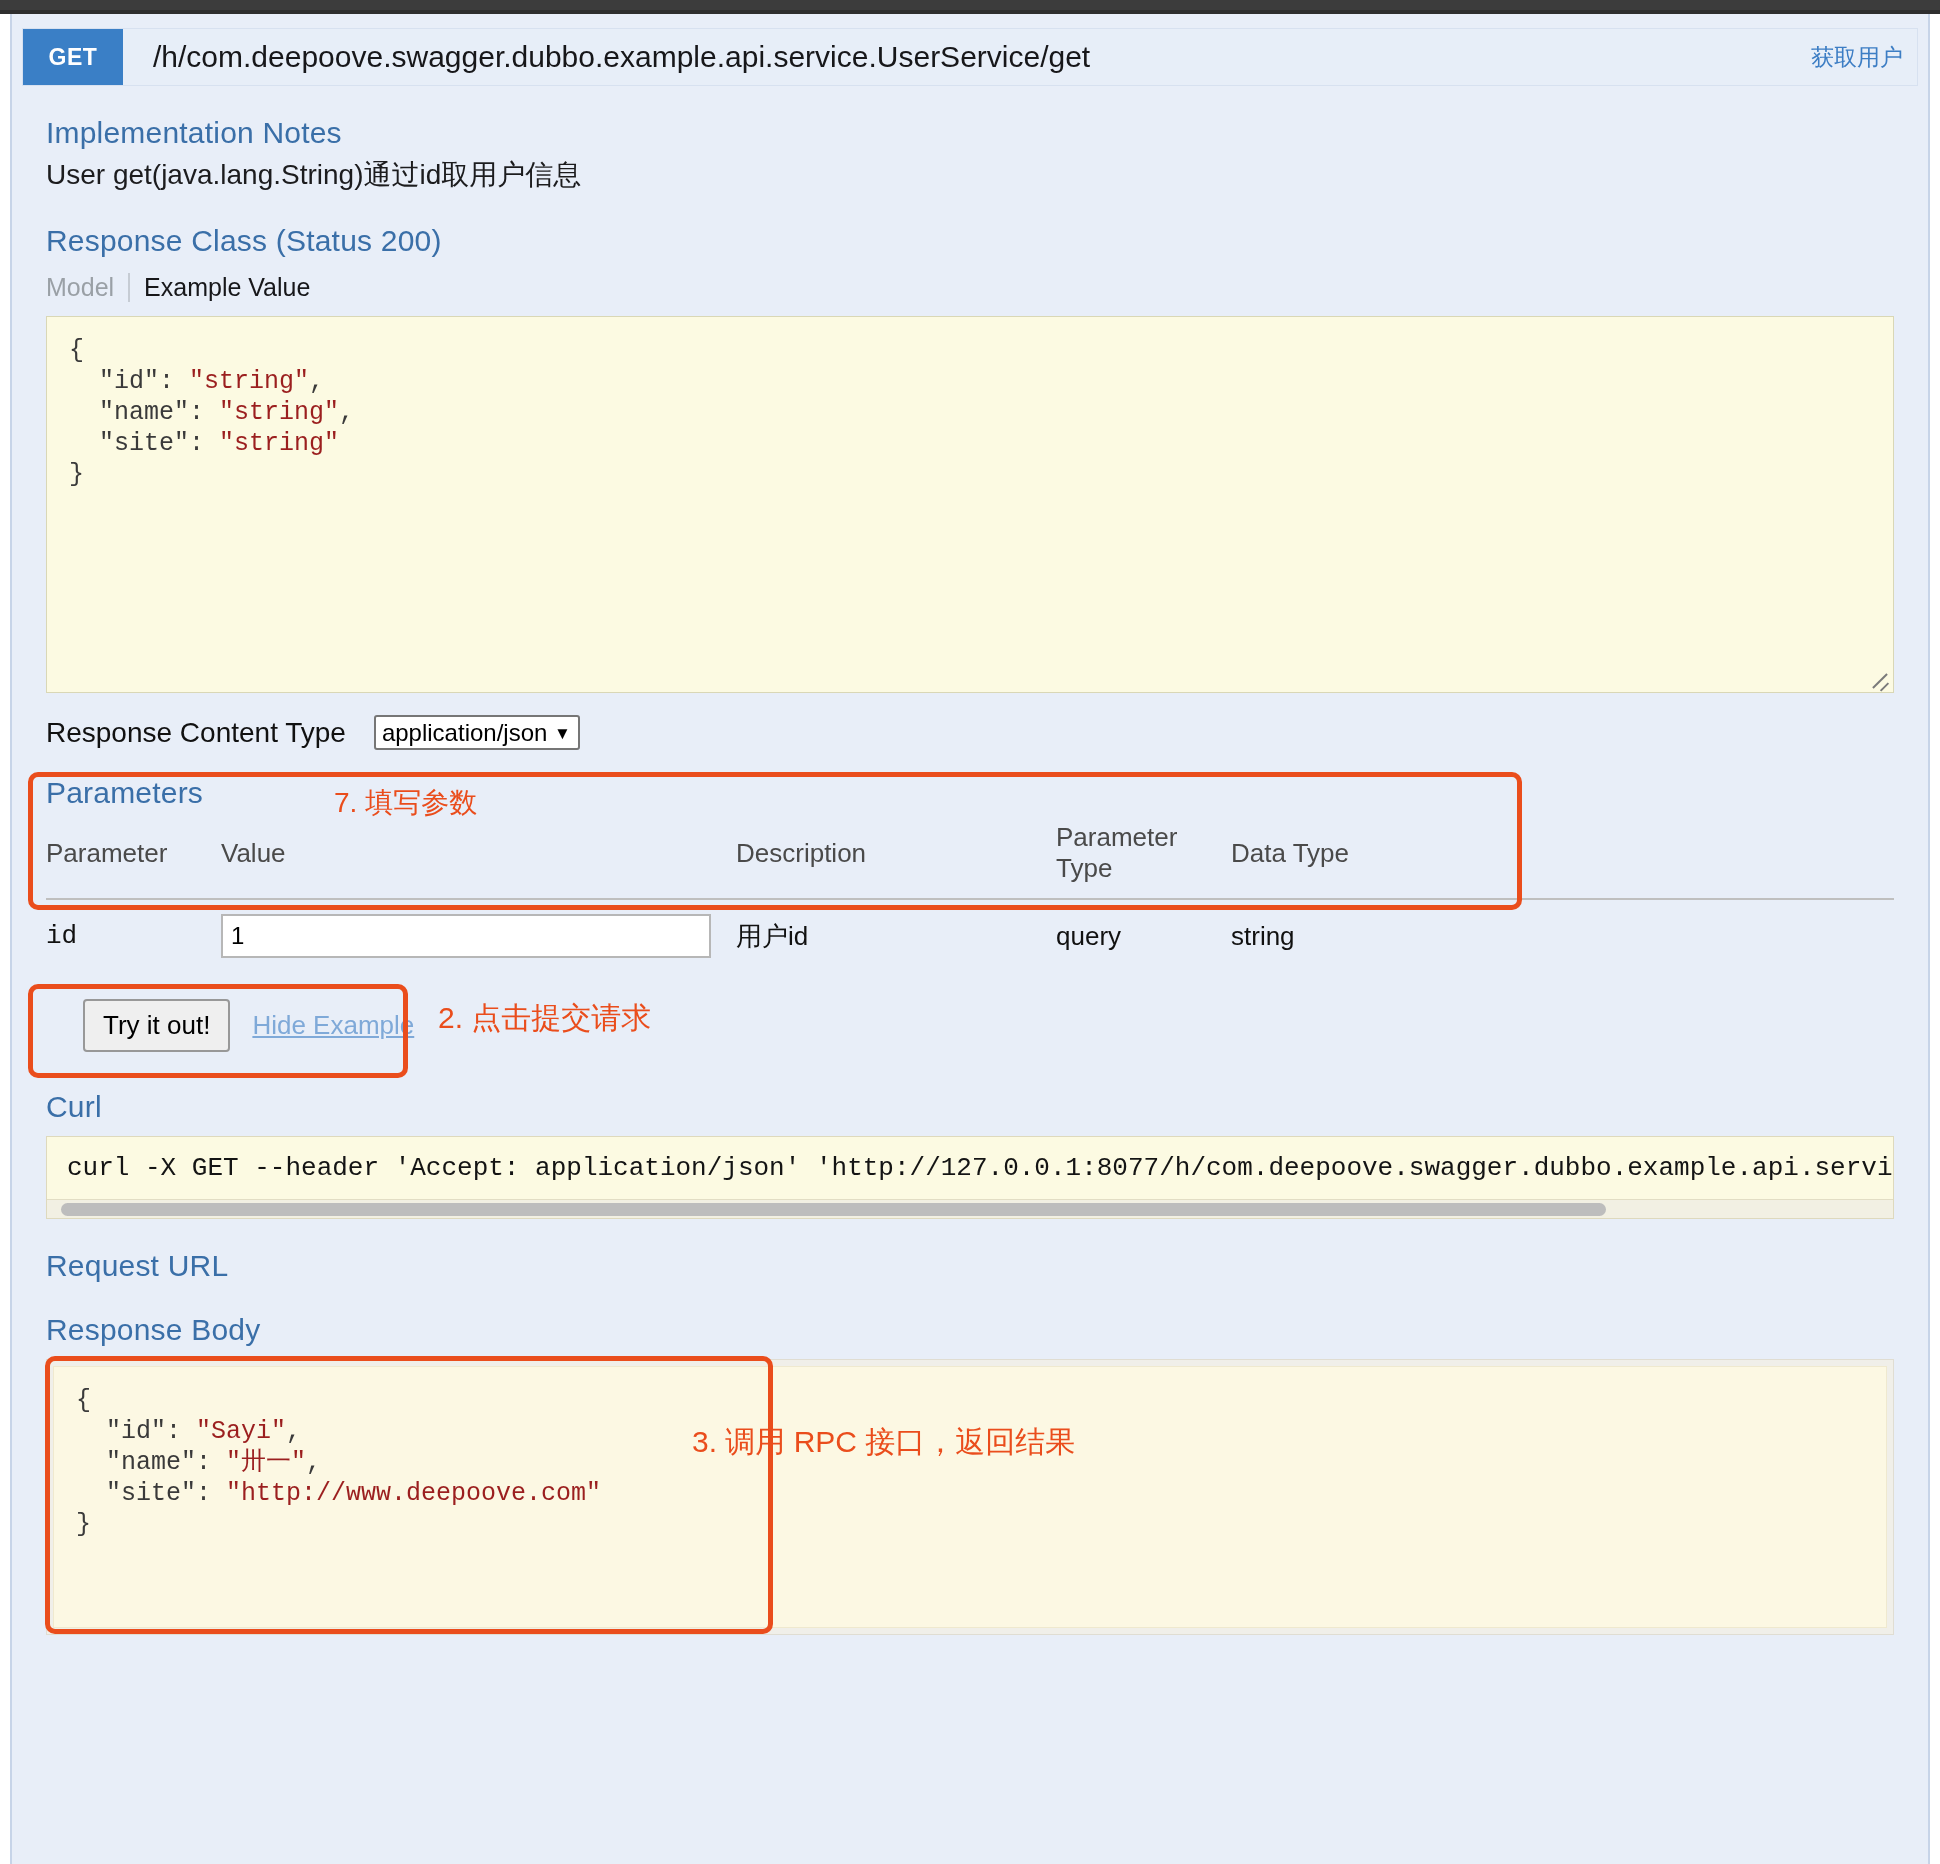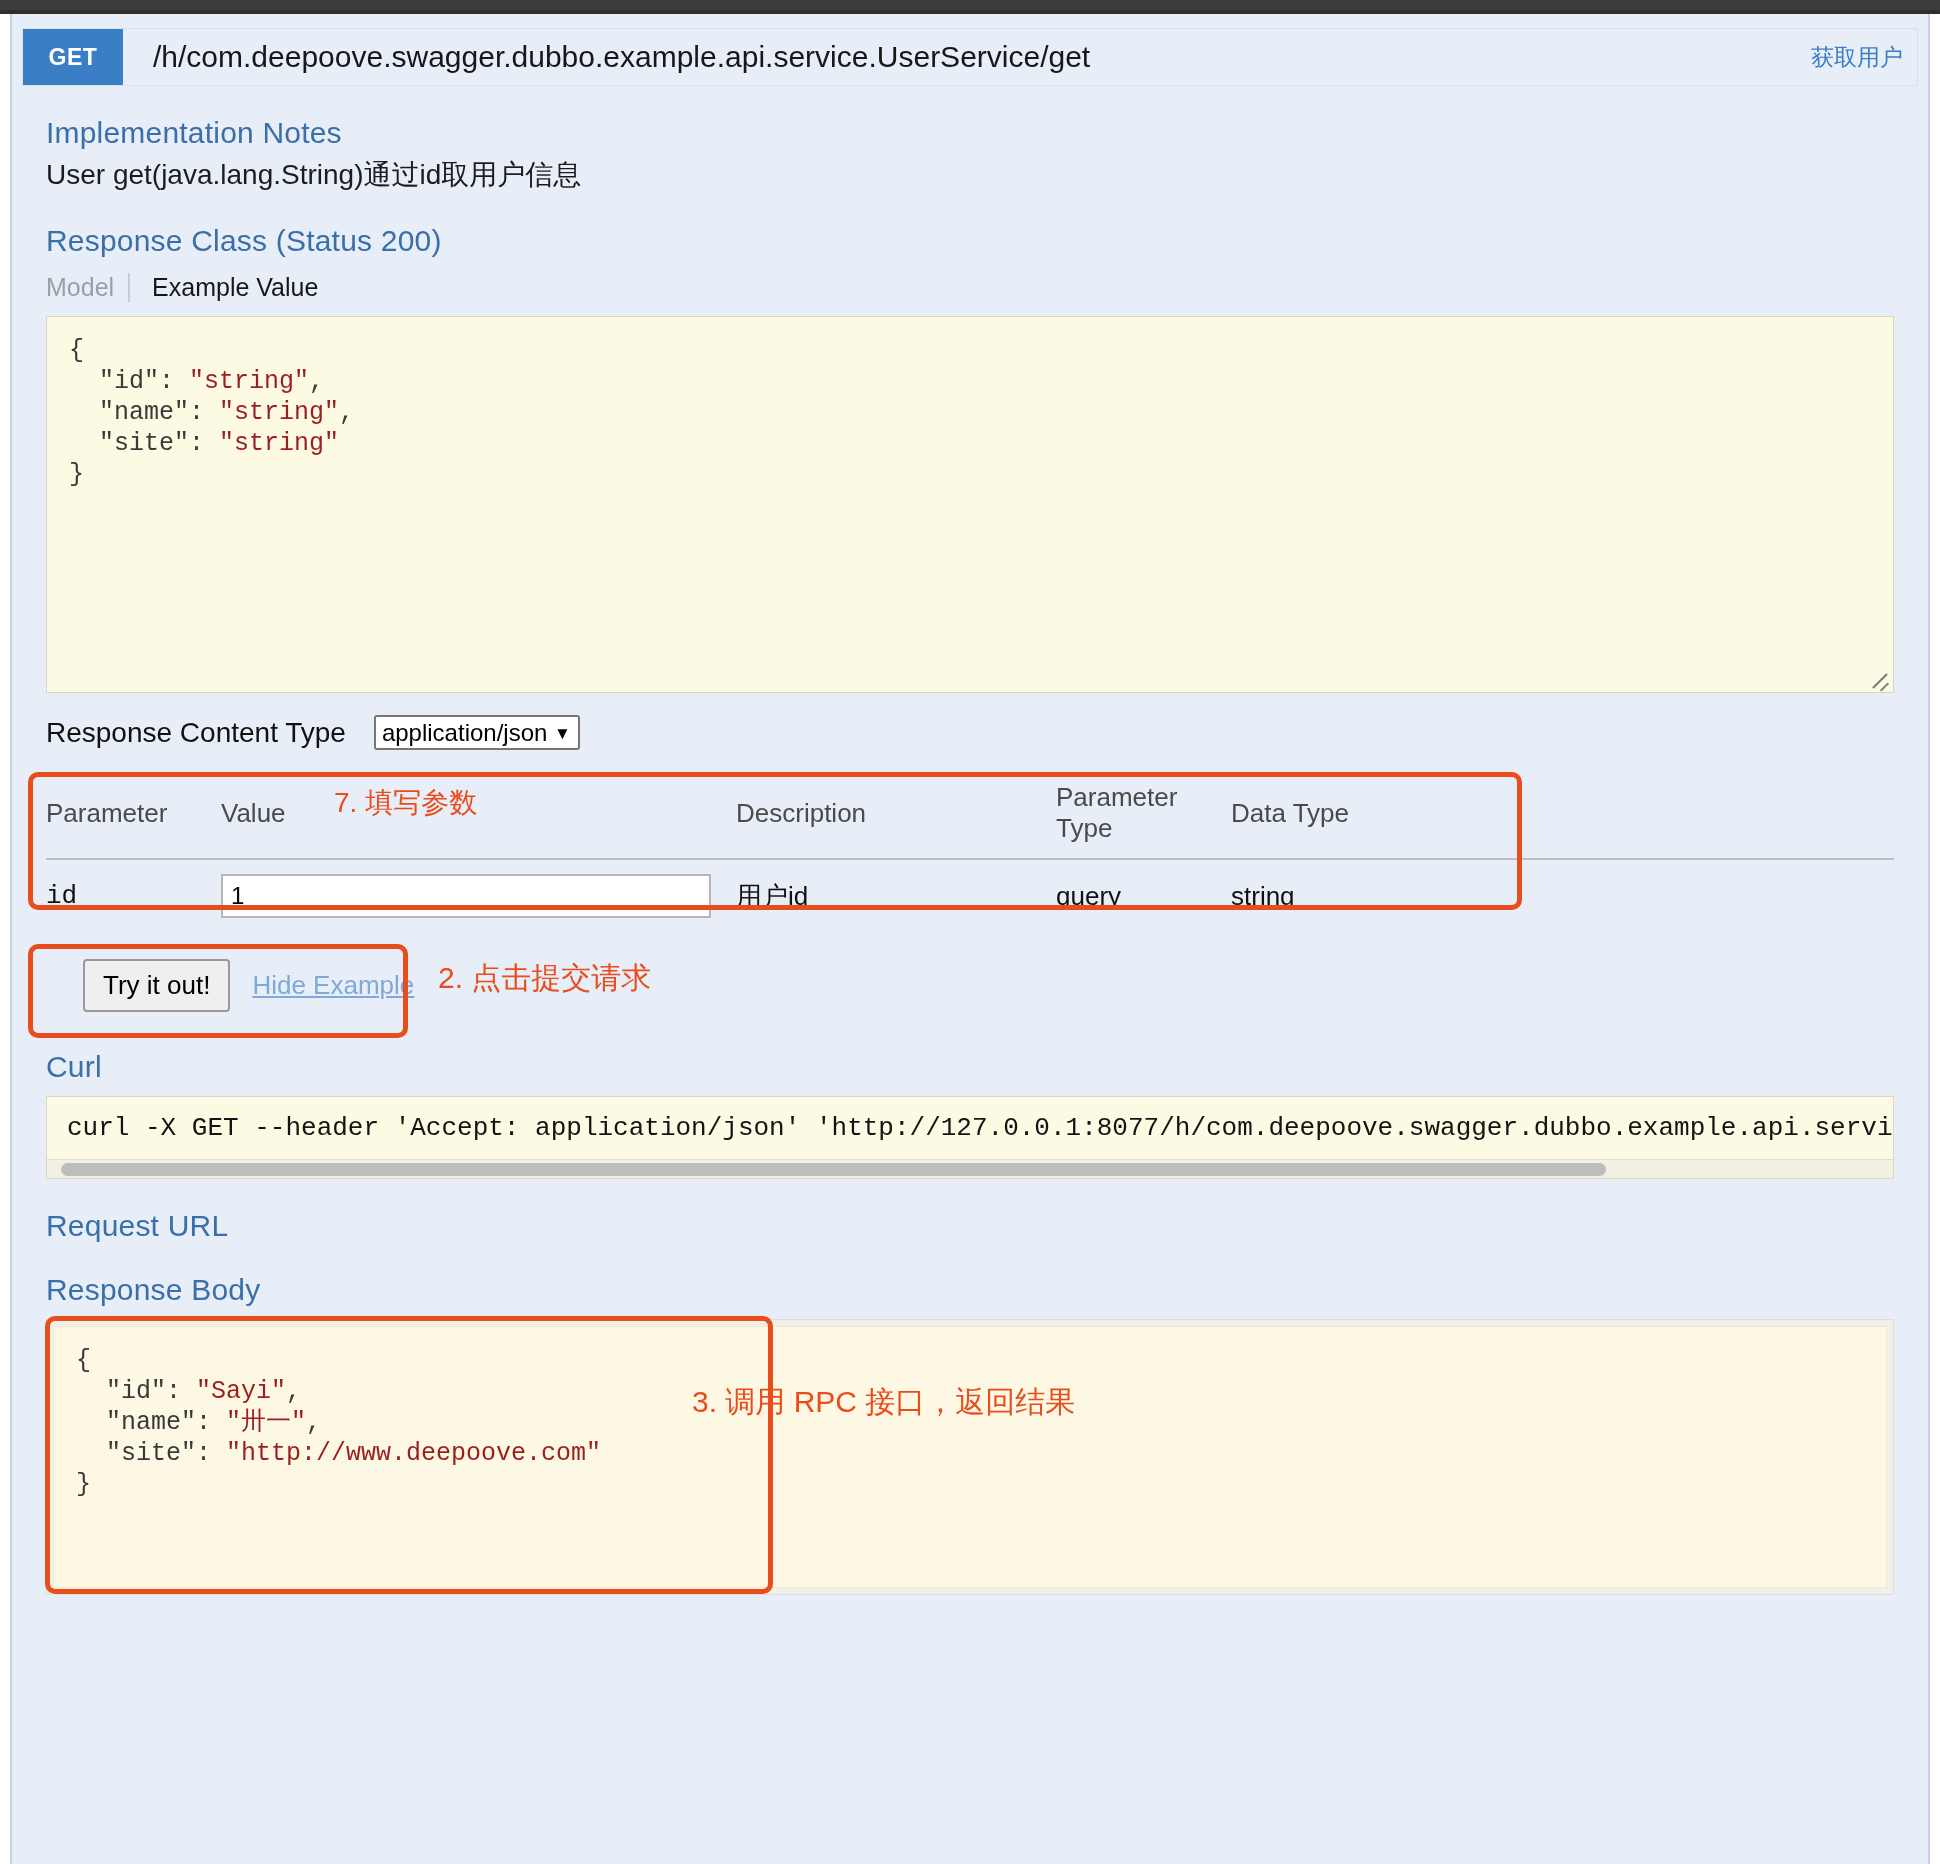--- a/index.html
+++ b/index.html
@@ -108,21 +108,21 @@
     margin-top: 12px;
     height: 34px;
   }
   .model-tab {
     font-size: 25px;
     color: #9aa0a6;
     padding-right: 14px;
   }
   .model-tab.active {
     color: #17171a;
-    padding-left: 22px;
+    padding-left: 14px;
     border-left: 2px solid #c6ccd4;
   }
   .example-box {
     margin-top: 12px;
     background: #fcfae2;
     border: 1px solid #d9d7b6;
     height: 375px;
     position: relative;
     overflow: hidden;
   }
@@ -361,20 +361,21 @@
             <option>application/json</option>
           </select>
           <span class="caret">▼</span>
         </span>
       </div>
 
       <div class="params-block">
         <div class="annot-box" style="left:-18px; top:-4px; width:1484px; height:128px;"></div>
         <div class="annot-text" style="left:288px; top:8px;">7. 填写参数</div>
 
+        <h4 class="section-title" style="margin-top:0;">Parameters</h4>
 
         <table class="params">
           <thead>
             <tr>
               <th class="col-param">Parameter</th>
               <th class="col-value">Value</th>
               <th class="col-desc">Description</th>
               <th class="col-ptype">Parameter Type</th>
               <th>Data Type</th>
             </tr>

